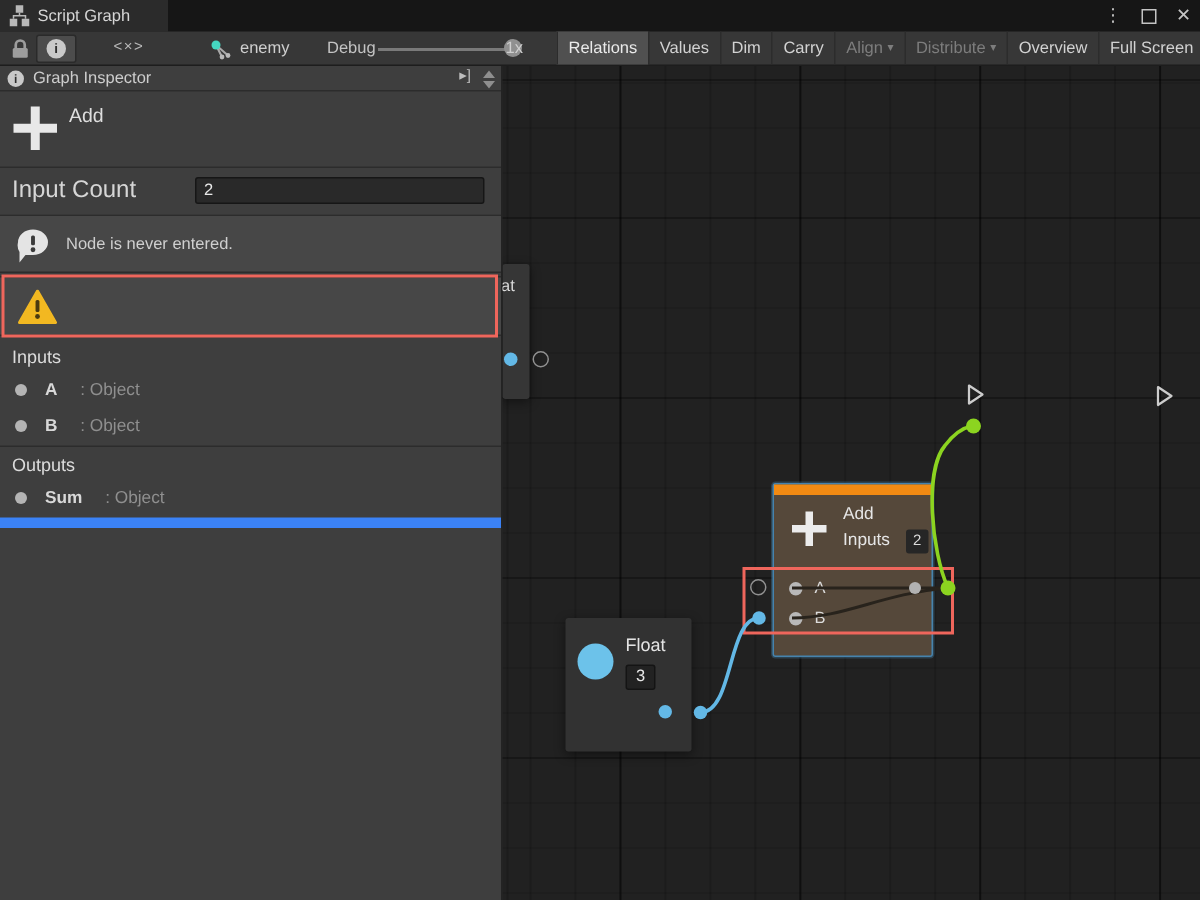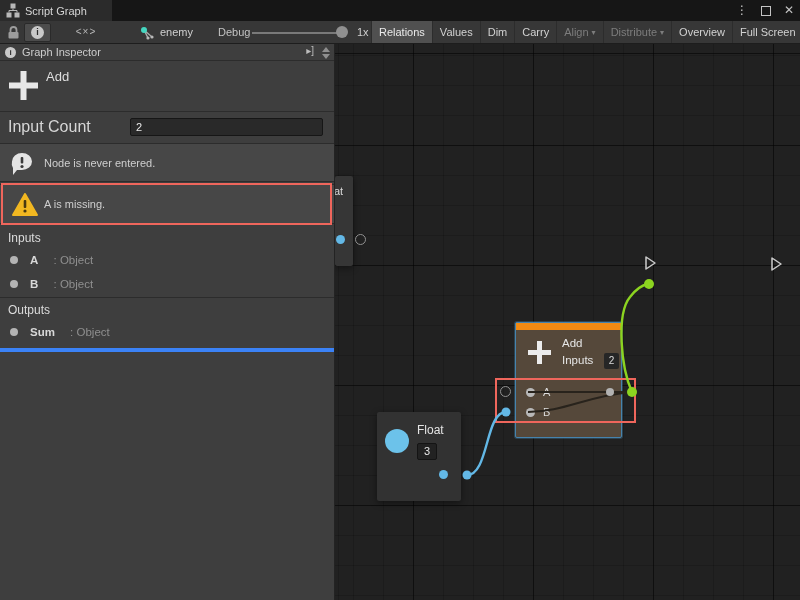--- a/index.html
+++ b/index.html
@@ -61,21 +61,21 @@
   .msg-row .txt { position:absolute; left:44px; top:0; height:100%; display:flex; align-items:center;
                   font-size:11px; color:#cfcfcf; }
   #red-box-inspector { position:absolute; left:1px; top:139px; width:331px; height:42px;
                        border:2px solid #ef665c; z-index:5; pointer-events:none; }
   .sec-title { position:absolute; left:8px; font-size:12px; color:#dcdcdc; }
   .port-row { position:absolute; left:0; width:100%; height:24px; }
   .port-dot-i { position:absolute; left:10px; top:8px; width:8px; height:8px; border-radius:50%; background:#b4b4b4; }
   .port-name { position:absolute; left:30px; top:0; line-height:24px; font-size:11.5px; font-weight:bold; color:#d8d8d8; }
   .port-type { font-weight:normal; color:#8f8f8f; white-space:pre;margin-left:12px; }
   #sec-inputs { position:absolute; left:0; top:181px; width:100%; height:73px; border-bottom:1px solid #2c2c2c; }
-  #sec-outputs { position:absolute; left:0; top:254px; width:100%; height:54px; border-bottom:4px solid #3b82f6; }
+  #sec-outputs { position:absolute; left:0; top:254px; width:100%; height:54px; border-bottom:7px solid #3b82f6; }
 
   
   #canvas { position:absolute; left:335px; top:44px; width:465px; height:572px; background:#212121; overflow:hidden;
     background-image:
       repeating-linear-gradient(90deg,  rgba(0,0,0,0.45) 0 1px, transparent 1px 120px),
       repeating-linear-gradient(180deg, rgba(0,0,0,0.45) 0 1px, transparent 1px 120px),
       repeating-linear-gradient(90deg,  rgba(0,0,0,0.16) 0 1px, transparent 1px 30px),
       repeating-linear-gradient(180deg, rgba(0,0,0,0.16) 0 1px, transparent 1px 30px);
     background-position: 78px 0, 0 101px, 18px 0, 0 11px; }
   .node { position:absolute; border-radius:2px; box-shadow:0 2px 7px rgba(0,0,0,.45); z-index:2; }
@@ -139,21 +139,21 @@
   <svg class="abs" style="left:140px;top:5px;" width="15" height="14" viewBox="0 0 15 14">
     <path d="M4 4 L12 11 M4 4 L8 12" stroke="#a8a8a8" stroke-width="1.4"></path>
     <circle cx="4" cy="4" r="3" fill="#45d6c0"></circle>
     <circle cx="12" cy="11" r="1.6" fill="#b8b8b8"></circle>
     <circle cx="8" cy="12" r="1.6" fill="#b8b8b8"></circle>
   </svg>
   <span class="t" style="left:160px;">enemy</span>
   <span class="t" style="left:218px;color:#c3c3c3;">Debug</span>
   <div id="zoom-track"></div>
   <div id="zoom-handle"></div>
-  <span class="t" style="left:337px;margin-left:20px;">1x</span>
+  <span class="t" style="left:337px;">1x</span>
   <div id="tb-buttons">
     <div class="tbtn active">Relations</div>
     <div class="tbtn">Values</div>
     <div class="tbtn">Dim</div>
     <div class="tbtn">Carry</div>
     <div class="tbtn disabled"><span>Align</span><span class="chev">▾</span></div>
     <div class="tbtn disabled"><span>Distribute</span><span class="chev">▾</span></div>
     <div class="tbtn">Overview</div>
     <div class="tbtn">Full Screen</div>
   </div>
@@ -189,21 +189,20 @@
     </svg>
     <span class="txt">Node is never entered.</span>
   </div>
 
   <div class="msg-row" id="msg-2">
     <svg class="abs" style="left:12px;top:8px;" width="26" height="24" viewBox="0 0 26 24">
       <path d="M13 1 L25 22 L1 22 Z" fill="#f2b821" stroke="#f2b821" stroke-width="2" stroke-linejoin="round"></path>
       <rect x="11.7" y="7" width="2.6" height="8" rx="1" fill="#4a3a10"></rect>
       <circle cx="13" cy="18" r="1.6" fill="#4a3a10"></circle>
     </svg>
-    <span class="txt">A is missing.</span>
   </div>
   <div id="red-box-inspector"></div>
 
   <div id="sec-inputs">
     <div class="sec-title" style="top:6px;">Inputs</div>
     <div class="port-row" style="top:23px;">
       <span class="port-dot-i"></span>
       <span class="port-name"><span>A</span><span class="port-type"><span> : </span><span>Object</span></span></span>
     </div>
     <div class="port-row" style="top:47px;">

